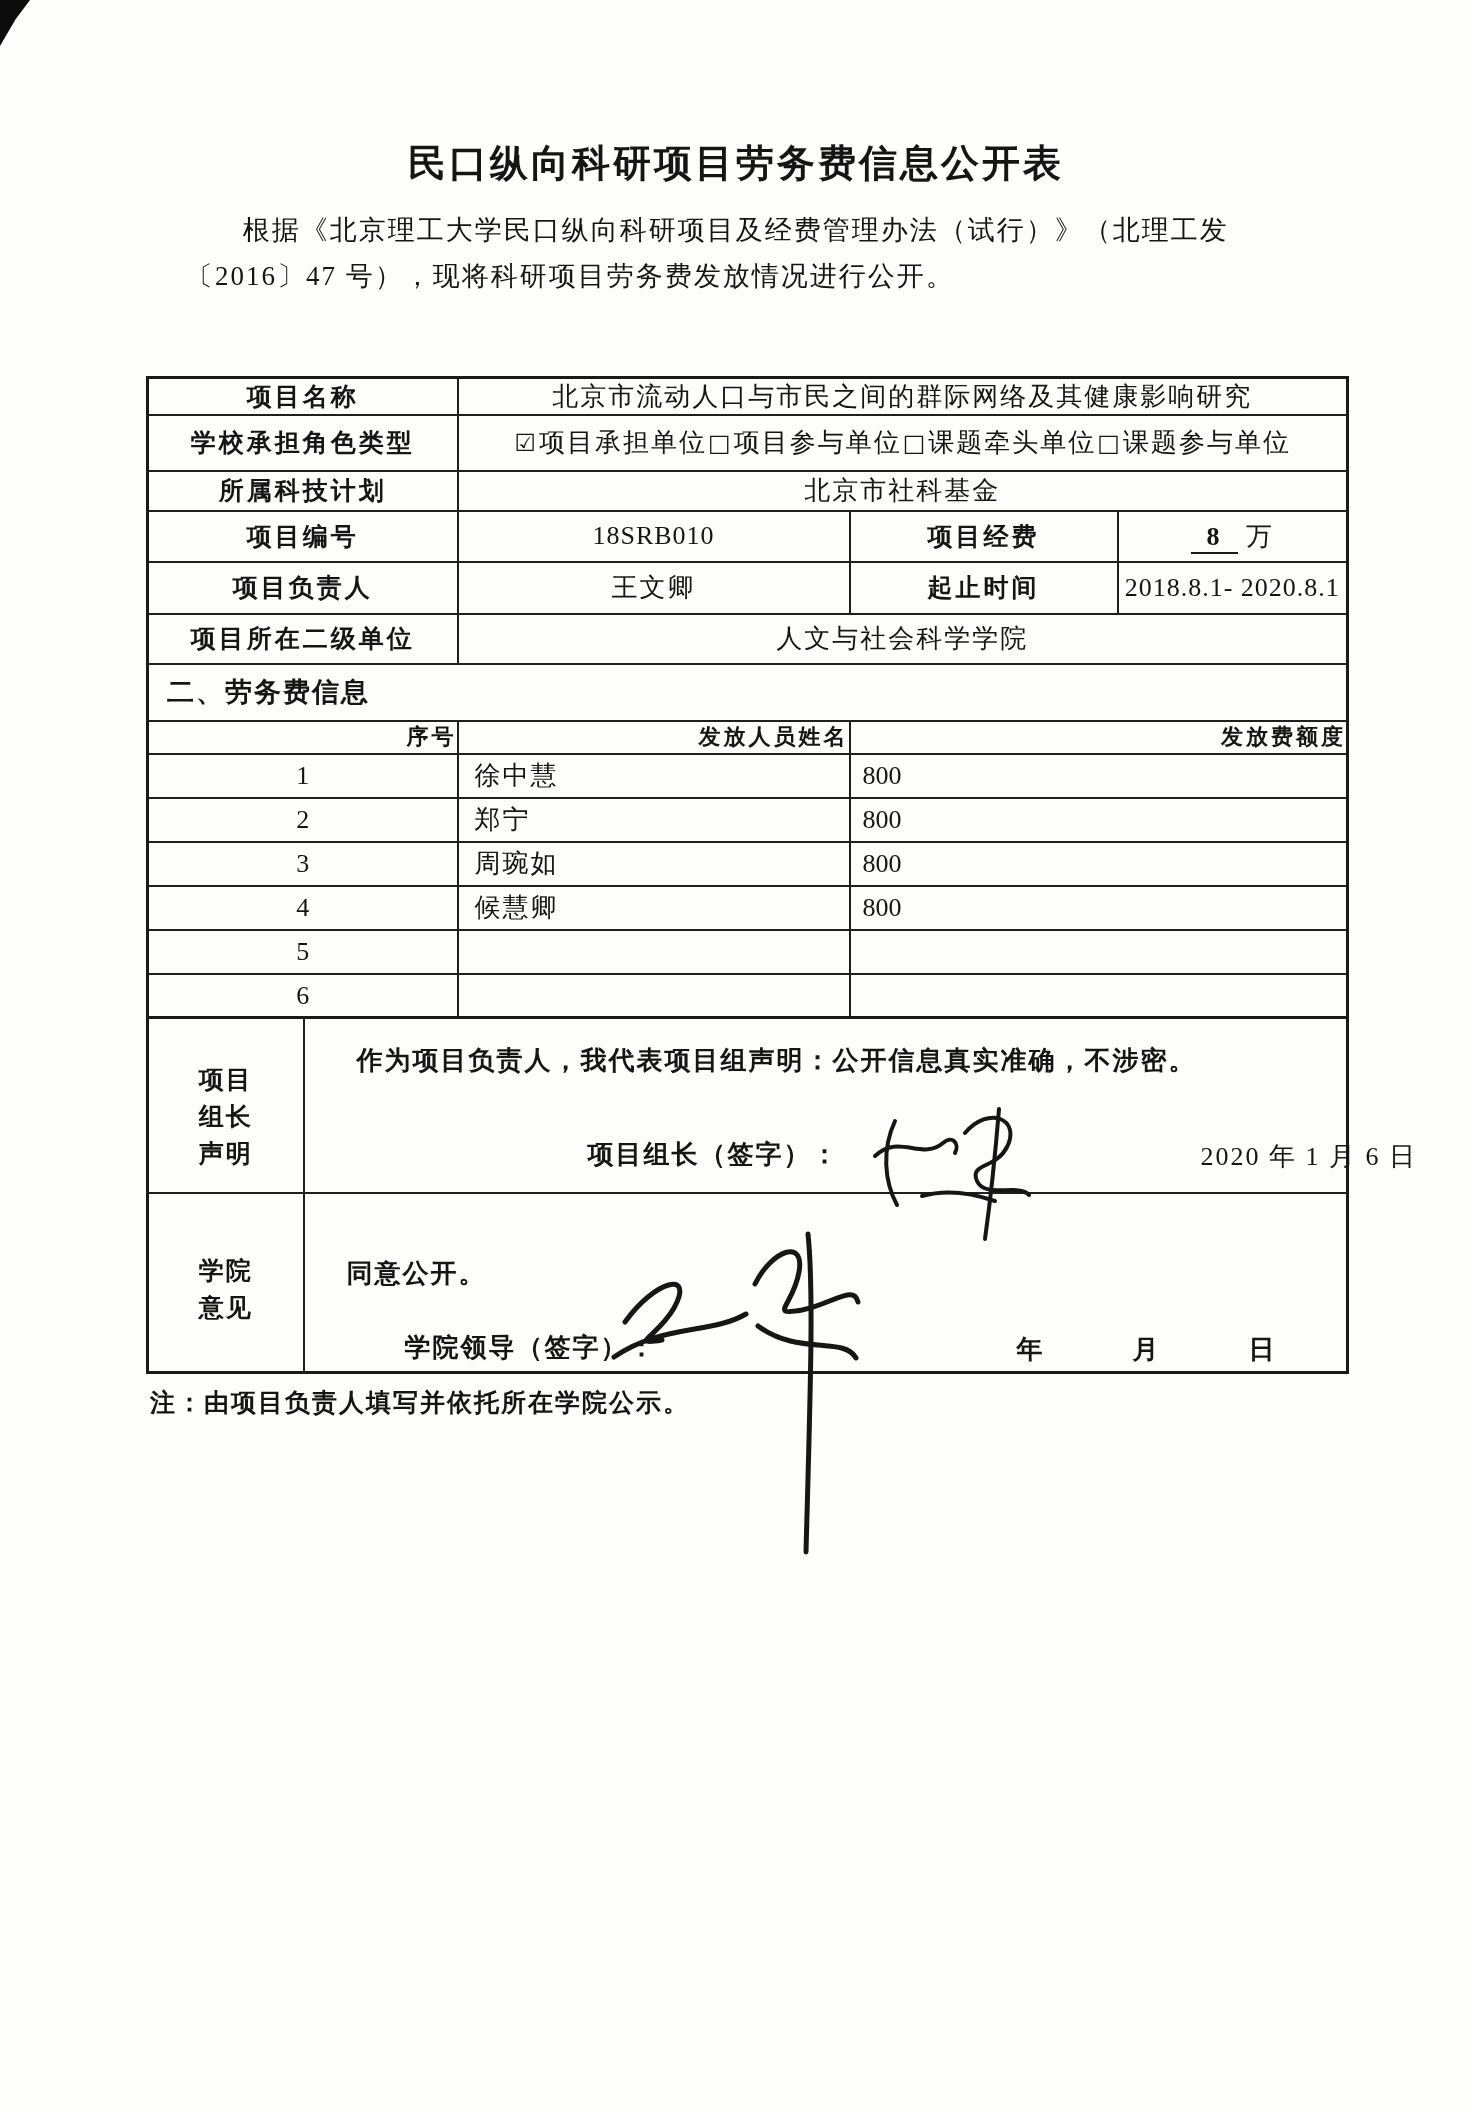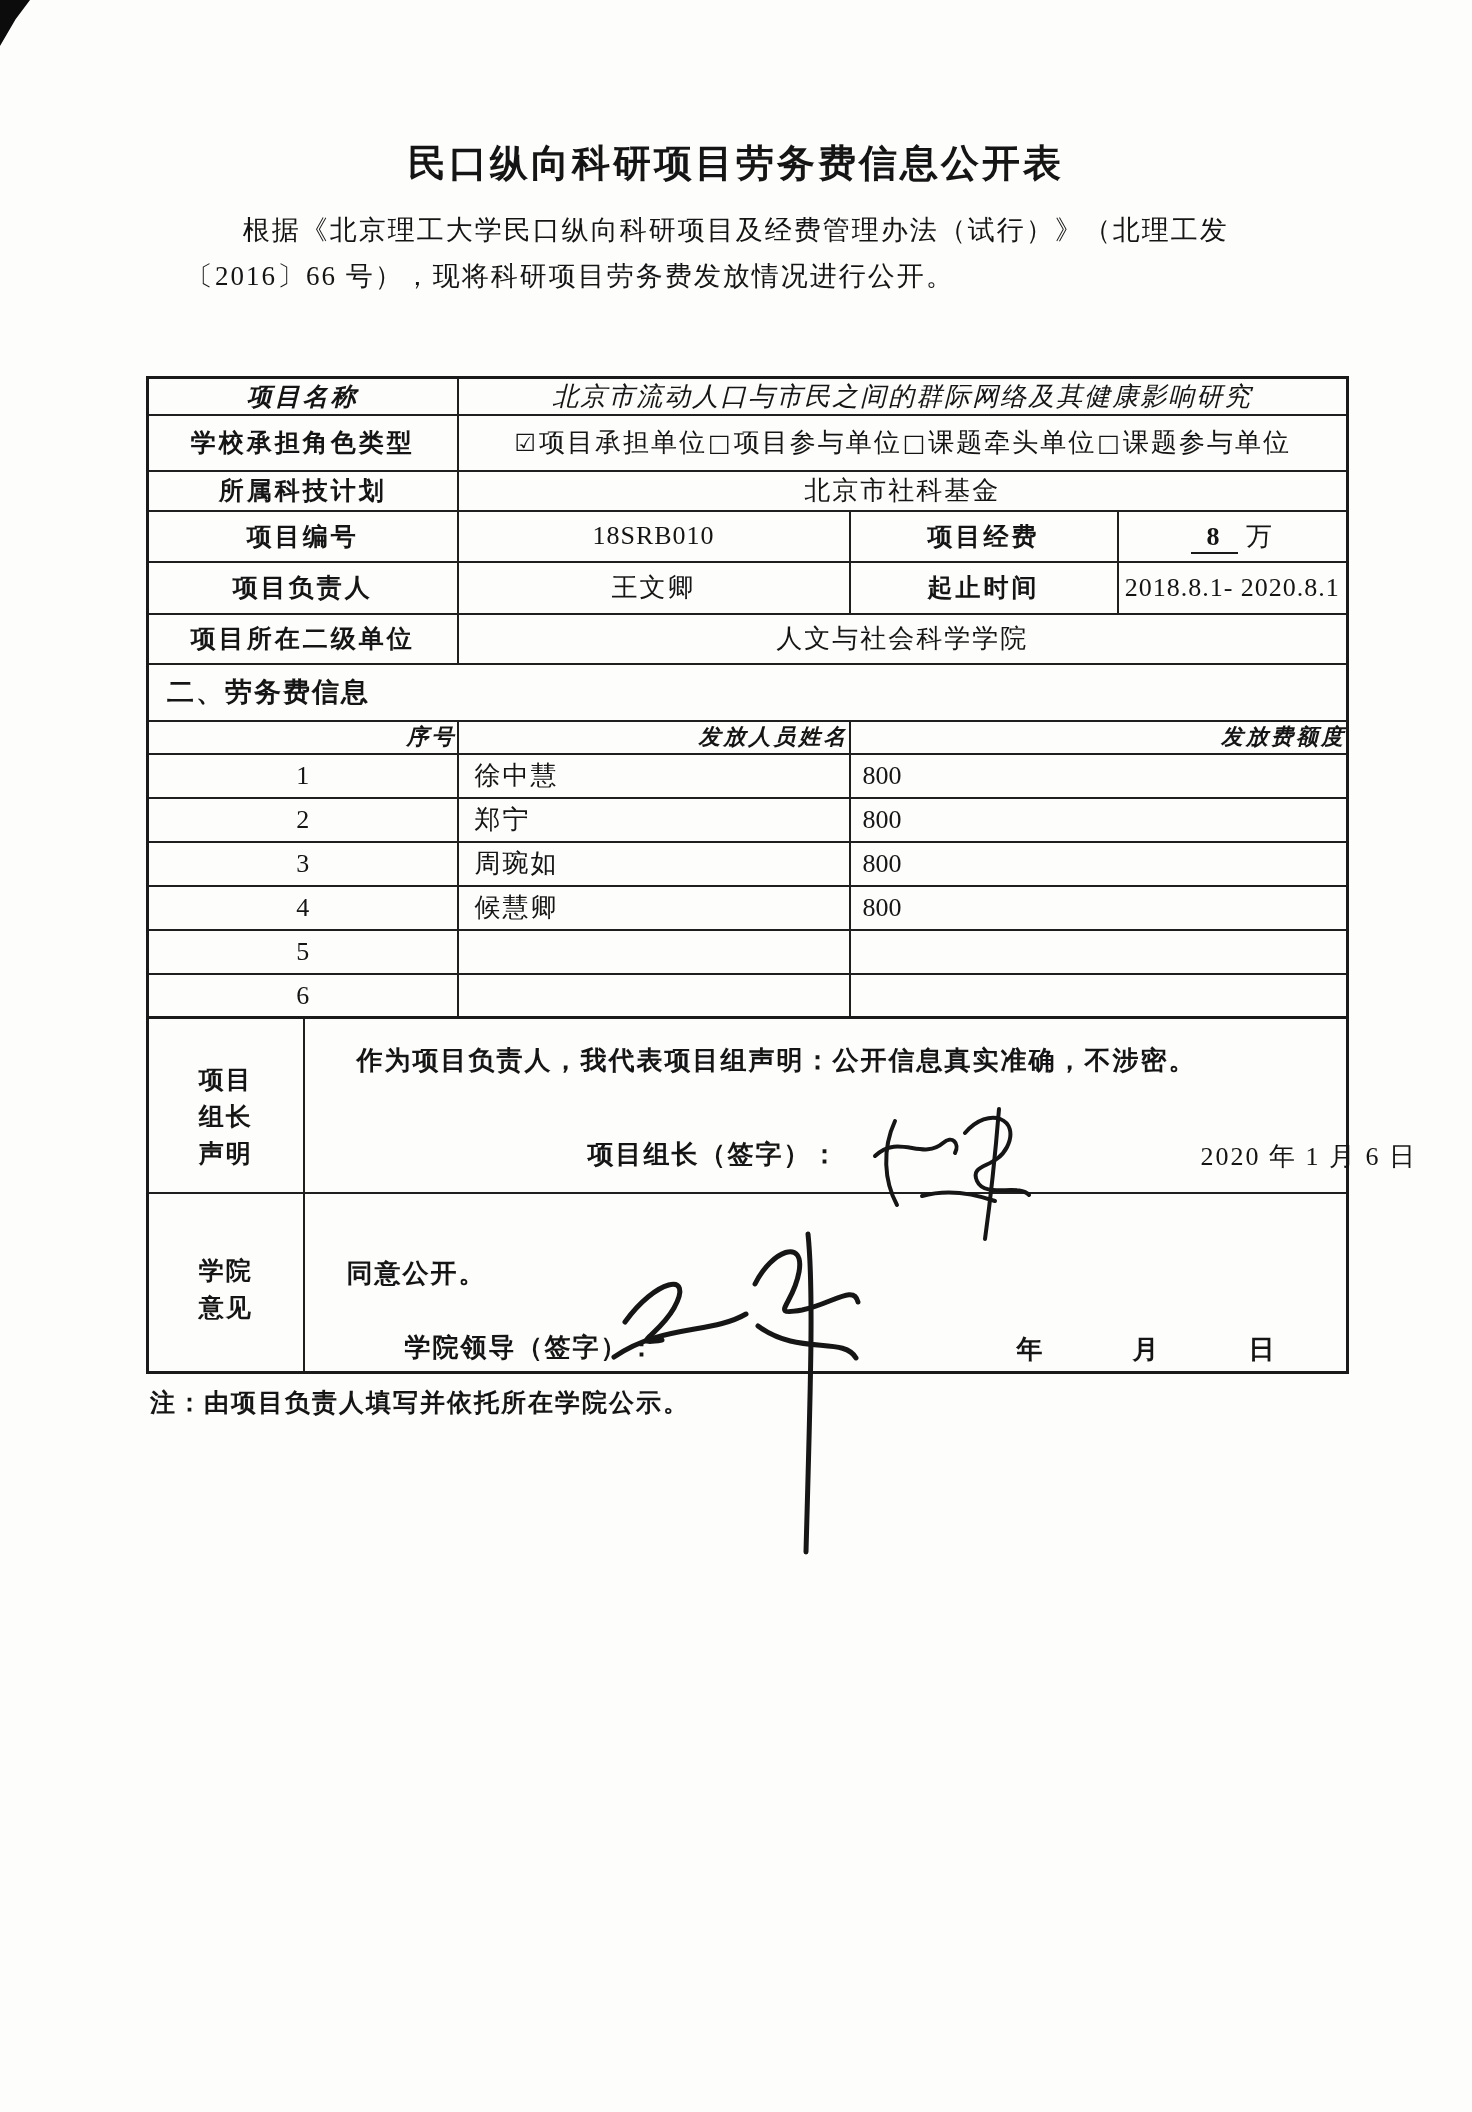--- a/index.html
+++ b/index.html
@@ -53,21 +53,21 @@
   td.val.mono{letter-spacing:1px;}
   .underlined{display:inline-block;border-bottom:2px solid #1a1a1a;padding:0 16px;font-weight:600;}
   .opt{white-space:nowrap;}
   .opt .box{font-family:"DejaVu Sans","Liberation Sans",sans-serif;font-size:24px;margin:0 1px;}
 
   td.colh{text-align:right;font-weight:600;font-size:22px;letter-spacing:3px;}
   td.num{text-align:center;font-size:26px;}
   td.name{padding-left:16px;letter-spacing:2px;}
   td.amt{padding-left:12px;}
 
-  tr.r44{height:44px;} tr.r49{height:33px;font-style:italic;} tr.r56{height:56px;}
+  tr.r44{height:44px;} tr.r49{height:33px;} tr.r56{height:56px;}
   tr.r48{height:40px;} tr.r51{height:51px;} tr.r52{height:52px;}
   tr.r50{height:50px;} tr.r57{height:57px;} tr.r40{height:44px;}
   tr.r175{height:175px;} tr.r180{height:180px;}
 
   td.vlbl{
     text-align:center;font-weight:600;font-size:25px;letter-spacing:2px;
     vertical-align:top;
   }
   td.vlbl .vline{display:block;line-height:37px;}
   td.vlbl.decl{padding-top:42px;font-family:Liberation Serif, serif;}
@@ -95,21 +95,21 @@
 </head>
 <body>
 
 <div class="page">
   <div class="corner-mark"></div>
 
   <h1 class="doc-title">民口纵向科研项目劳务费信息公开表</h1>
 
   <p class="intro">
     <span class="intro-line indent">根据《北京理工大学民口纵向科研项目及经费管理办法（试行）》（北理工发</span>
-    <span class="intro-line">〔2016〕66 号），现将科研项目劳务费发放情况进行公开。</span>
+    <span class="intro-line">〔2016〕47 号），现将科研项目劳务费发放情况进行公开。</span>
   </p>
 
   <table class="tbl t1">
     <colgroup>
         <col style="width:310px">
         <col style="width:392px">
         <col style="width:268px">
         <col style="width:230px">
       </colgroup>
 

